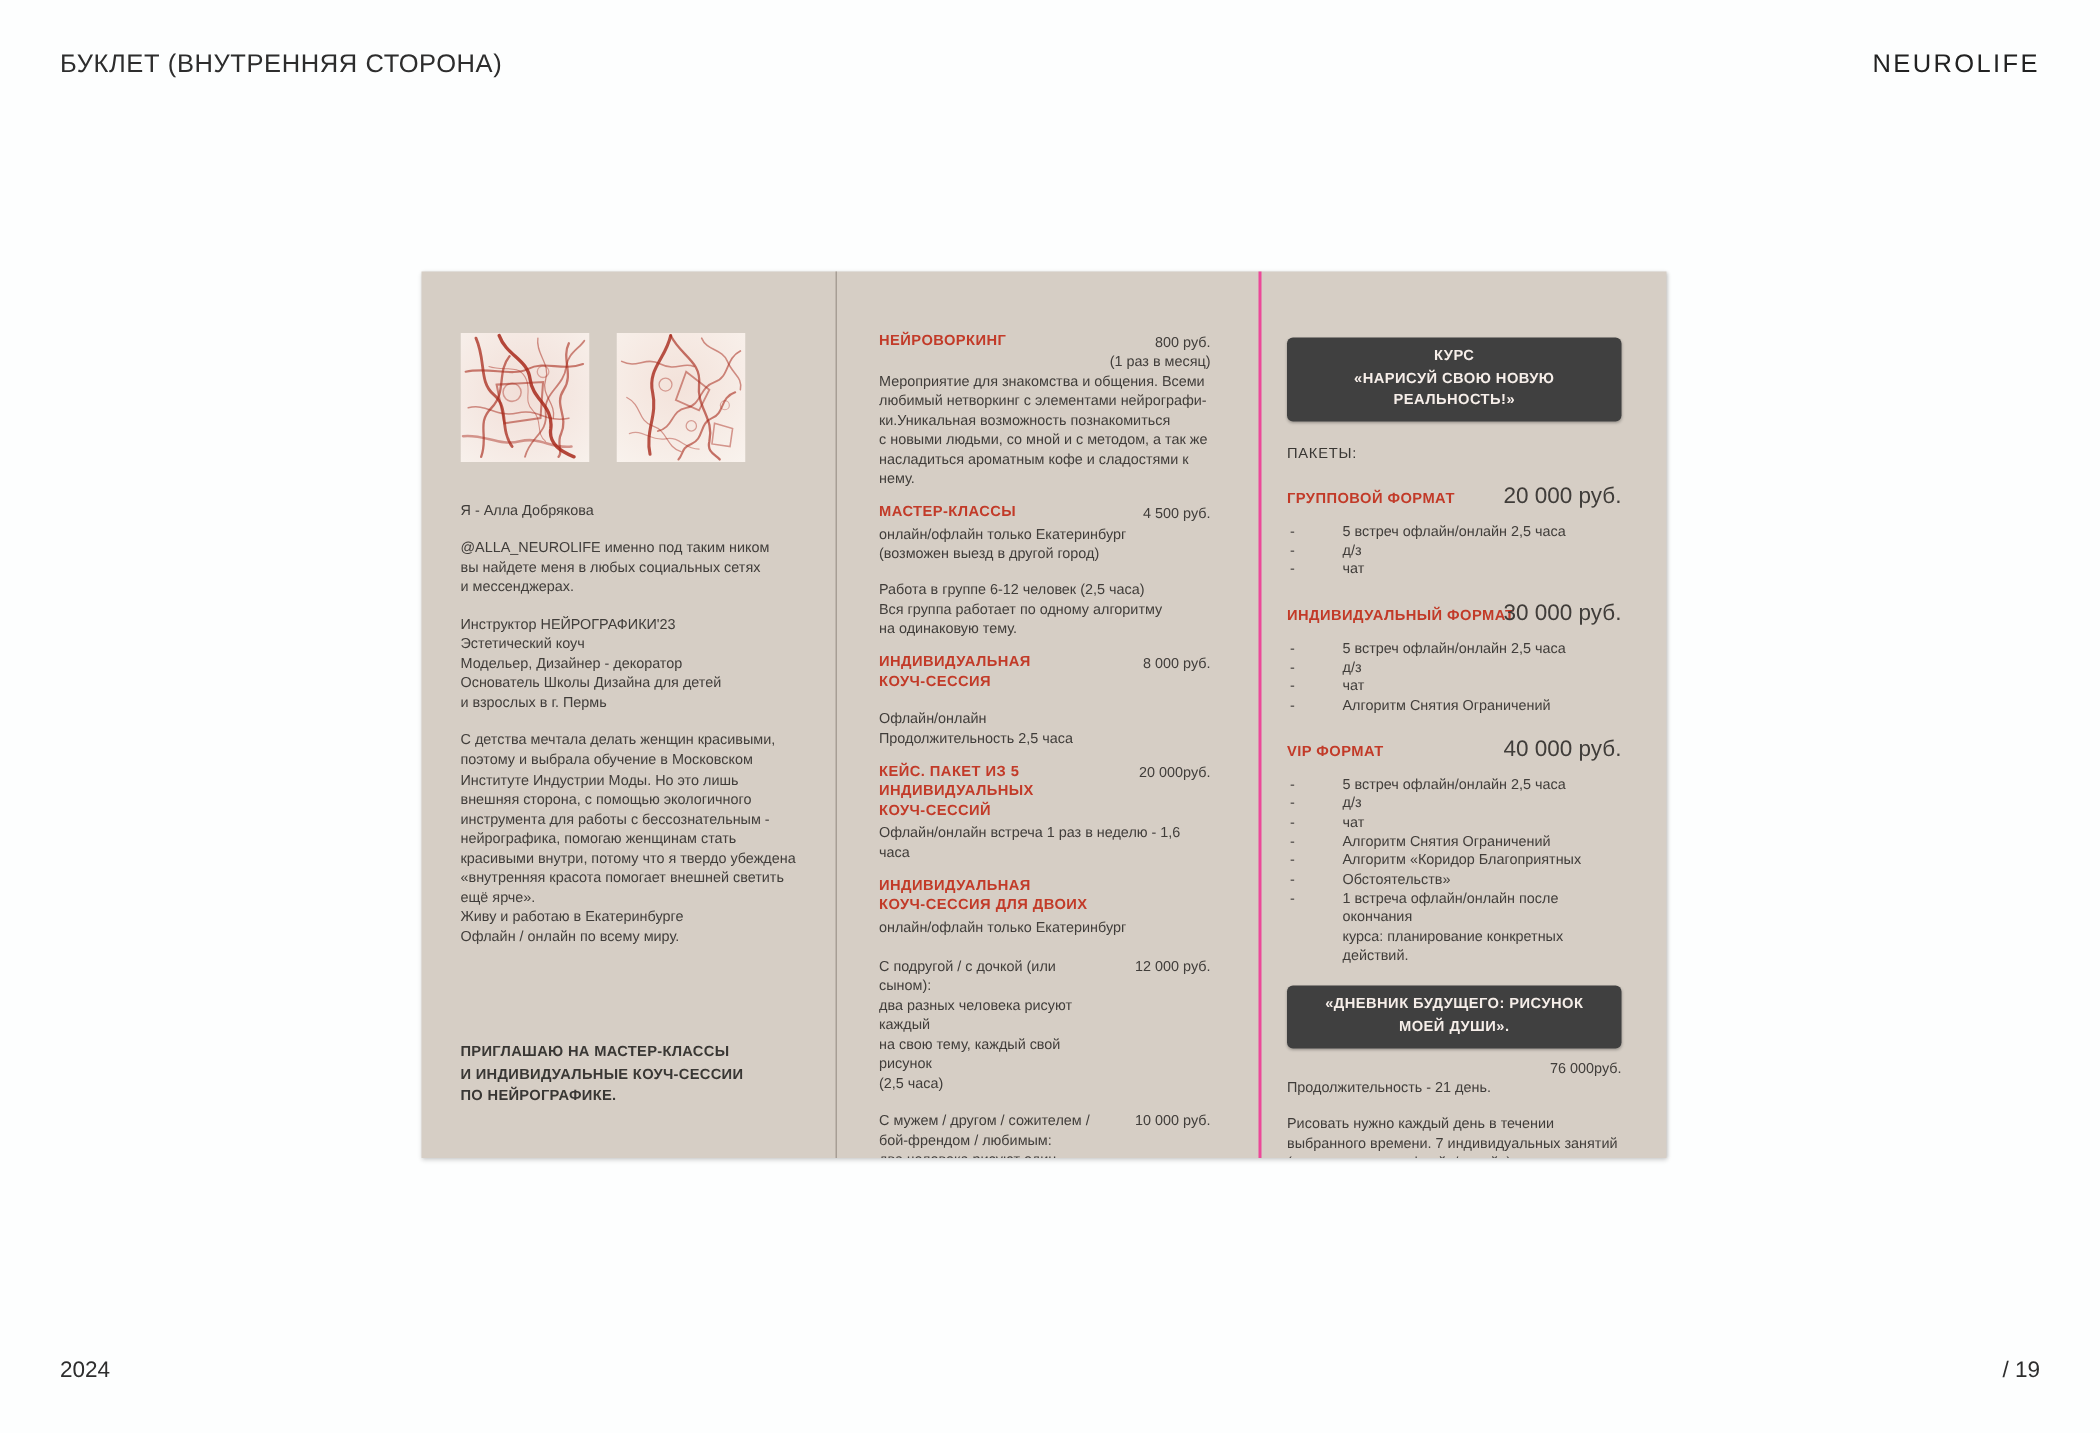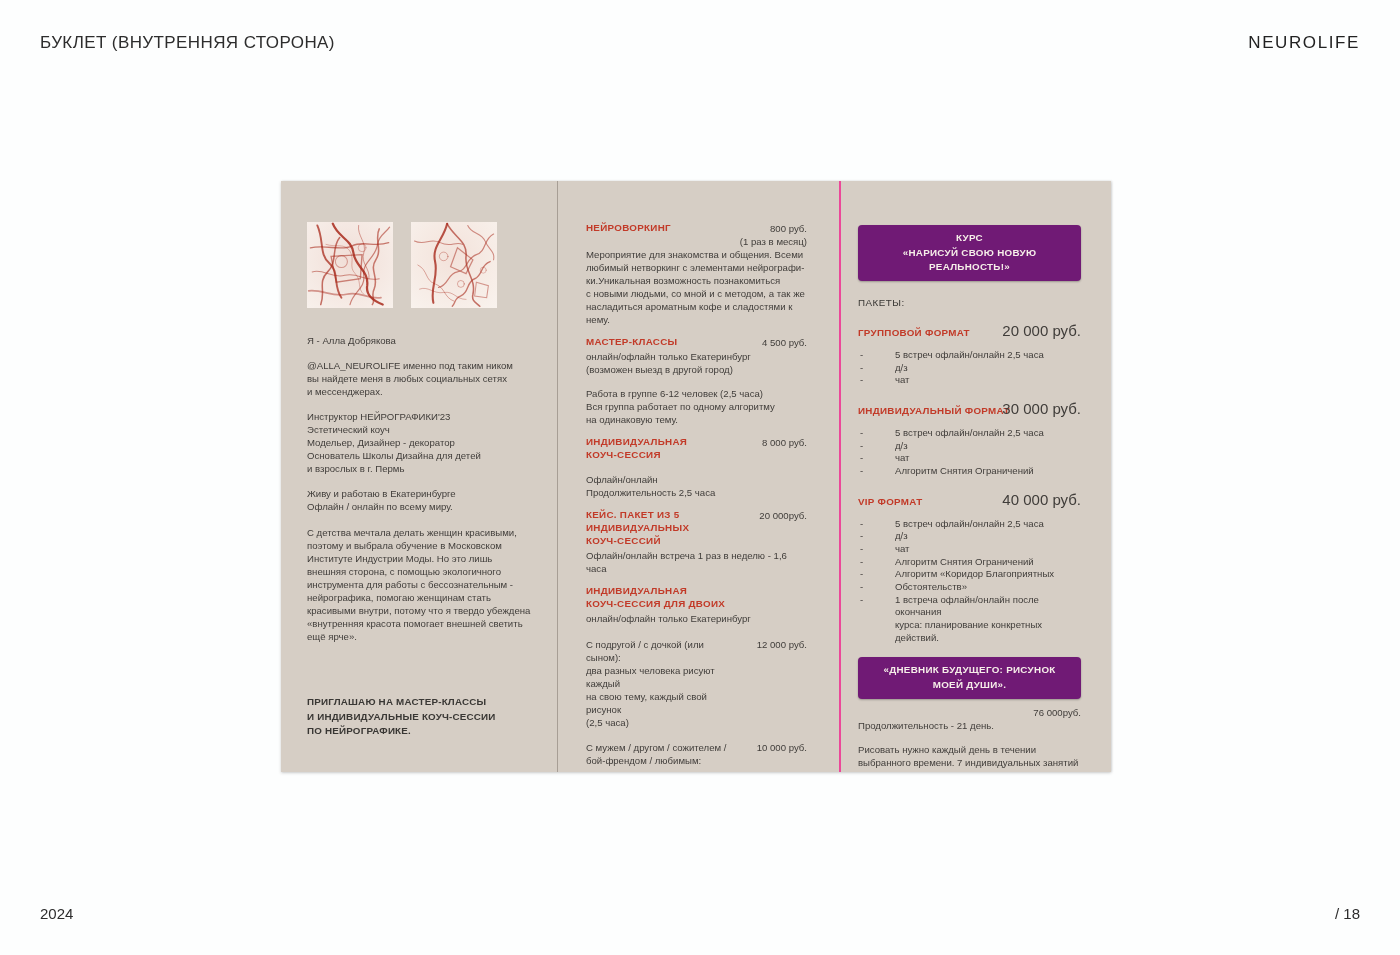--- a/index.html
+++ b/index.html
@@ -66,21 +66,21 @@
     text-align:right; white-space:pre-line;
   }
   .svc-body { margin-top:1px; }
   .svc-body.below { margin-top:13px; }
   .svc-body.gap { margin-top:11px; }
   .duo { position:relative; margin-bottom:12px; }
   .duo-label { padding-right:72px; }
 
   
   .btn {
-    background:#701a75; color:#f6eee9;
+    background:#404040; color:#f6eee9;
     border-radius:4px; padding:6px 24px;
     text-align:center; font-weight:700; font-size:9.8px;
     line-height:1.5; letter-spacing:.3px; white-space:pre-line;
     box-shadow:0 1px 2px rgba(0,0,0,.28);
   }
   .course-btn { margin-bottom:16px; }
   .packages-label { font-size:9.8px; letter-spacing:.5px; color:#393734; margin-bottom:14px; }
   .pkg-head { position:relative; margin-bottom:9px; }
   .pkg-title { color:#c23a28; font-weight:700; font-size:9.8px; letter-spacing:.3px; }
   .pkg-price { position:absolute; top:0; right:0; font-size:15px; color:#403d3a; }
@@ -92,21 +92,21 @@
   .diary-price { text-align:right; font-size:9.6px; margin-top:8px; }
   .diary-duration { font-size:9.6px; margin-top:2px; }
   .diary-body { margin-top:12px; }
 </style>
 </head>
 <body>
 
 <div class="page-title">БУКЛЕТ (ВНУТРЕННЯЯ СТОРОНА)</div>
 <div class="brand">NEUROLIFE</div>
 <div class="footer-year">2024</div>
-<div class="footer-page">/ 18</div>
+<div class="footer-page">/ 19</div>
 
 <div class="brochure">
 
   <div class="panel panel-left">
     <div class="art-row">
       <svg class="art" viewBox="0 0 100 100">
         <defs>
           <radialGradient id="g1" cx="50%" cy="45%" r="75%">
             <stop offset="0%" stop-color="#f1ded7"></stop>
               <stop offset="100%" stop-color="#f8f1ec"></stop>
@@ -156,31 +156,31 @@
     </div>
     <div class="txt para">Я - Алла Добрякова</div>
     <div class="txt para">@ALLA_NEUROLIFE именно под таким ником
 вы найдете меня в любых социальных сетях
 и мессенджерах.</div>
     <div class="txt para">Инструктор НЕЙРОГРАФИКИ'23
 Эстетический коуч
 Модельер, Дизайнер - декоратор
 Основатель Школы Дизайна для детей
 и взрослых в г. Пермь</div>
-    <div class="txt para">Живу и работаю в Екатеринбурге
-Офлайн / онлайн по всему миру.</div>
     <div class="txt">С детства мечтала делать женщин красивыми,
 поэтому и выбрала обучение в Московском
 Институте Индустрии Моды. Но это лишь
 внешняя сторона, с помощью экологичного
 инструмента для работы с бессознательным -
 нейрографика, помогаю женщинам стать
 красивыми внутри, потому что я твердо убеждена
 «внутренняя красота помогает внешней светить
 ещё ярче».</div>
+    <div class="txt para">Живу и работаю в Екатеринбурге
+Офлайн / онлайн по всему миру.</div>
     <div class="invitation">ПРИГЛАШАЮ НА МАСТЕР-КЛАССЫ
 И ИНДИВИДУАЛЬНЫЕ КОУЧ-СЕССИИ
 ПО НЕЙРОГРАФИКЕ.</div>
   </div>
 
   <div class="panel panel-mid">
 
     <div class="svc">
       <div class="svc-title">НЕЙРОВОРКИНГ</div>
       <div class="svc-price">800 руб.

